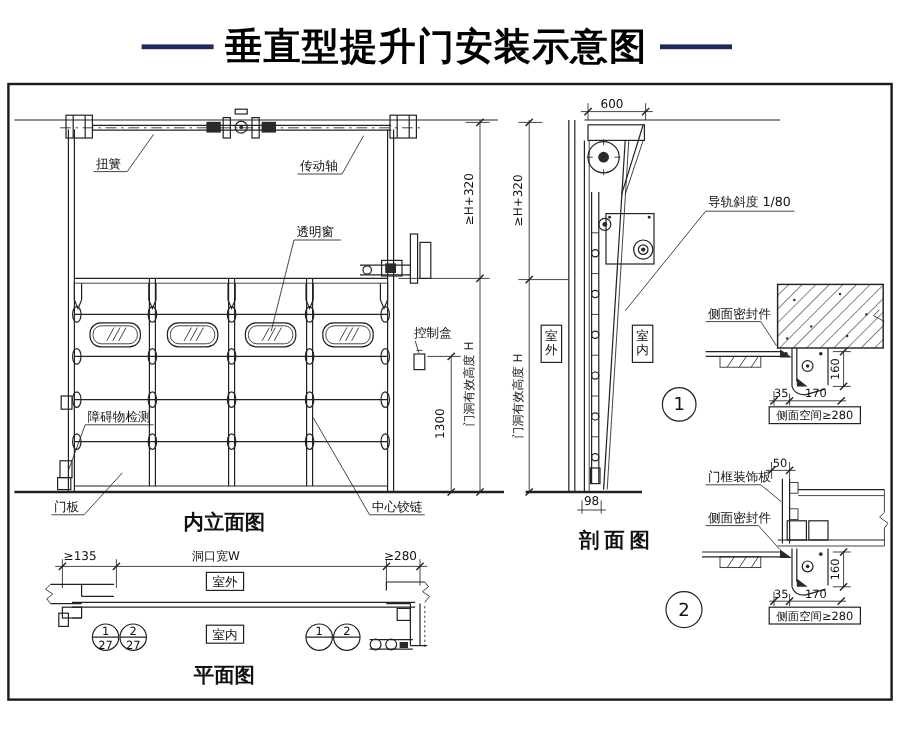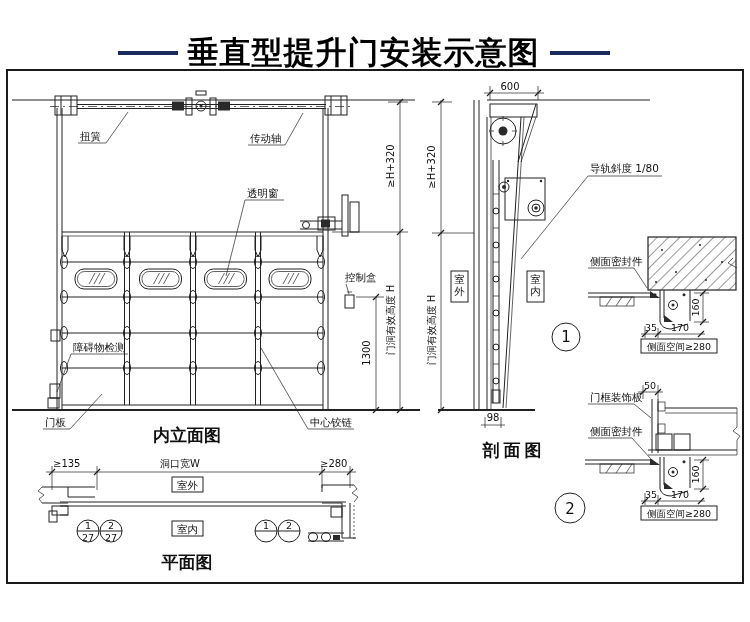--- a/index.html
+++ b/index.html
@@ -1,17 +1,17 @@
 <!DOCTYPE html>
 <html><head>
 <meta charset="utf-8">
 <style>
   html,body{margin:0;padding:0;background:#ffffff;}
   body{width:750px;height:622px;position:relative;font-family:"DejaVu Sans",sans-serif;}
-  .title-row{position:absolute;top:18px;left:0;width:727px;display:flex;align-items:center;justify-content:center;gap:10px;margin-top:14px;}
+  .title-row{position:absolute;top:18px;left:0;width:727px;display:flex;align-items:center;justify-content:center;gap:10px;}
   .title-dash{width:60px;height:4px;background:#1b2b5e;}
   .title-text{font-size:31px;font-weight:bold;color:#000;letter-spacing:1px;white-space:nowrap;}
   svg{position:absolute;top:0;left:0;}
   .ln{stroke:#222;stroke-width:1;fill:none;}
   .lnt{stroke:#222;stroke-width:0.7;fill:none;}
   .ln2{stroke:#222;stroke-width:2;fill:none;}
   .tick{stroke:#222;stroke-width:1.2;fill:none;}
   .dark{fill:#2a2a2a;stroke:none;}
   .boxw{fill:#fff;stroke:#222;stroke-width:1;}
   text{fill:#111;font-family:"DejaVu Sans",sans-serif;}

